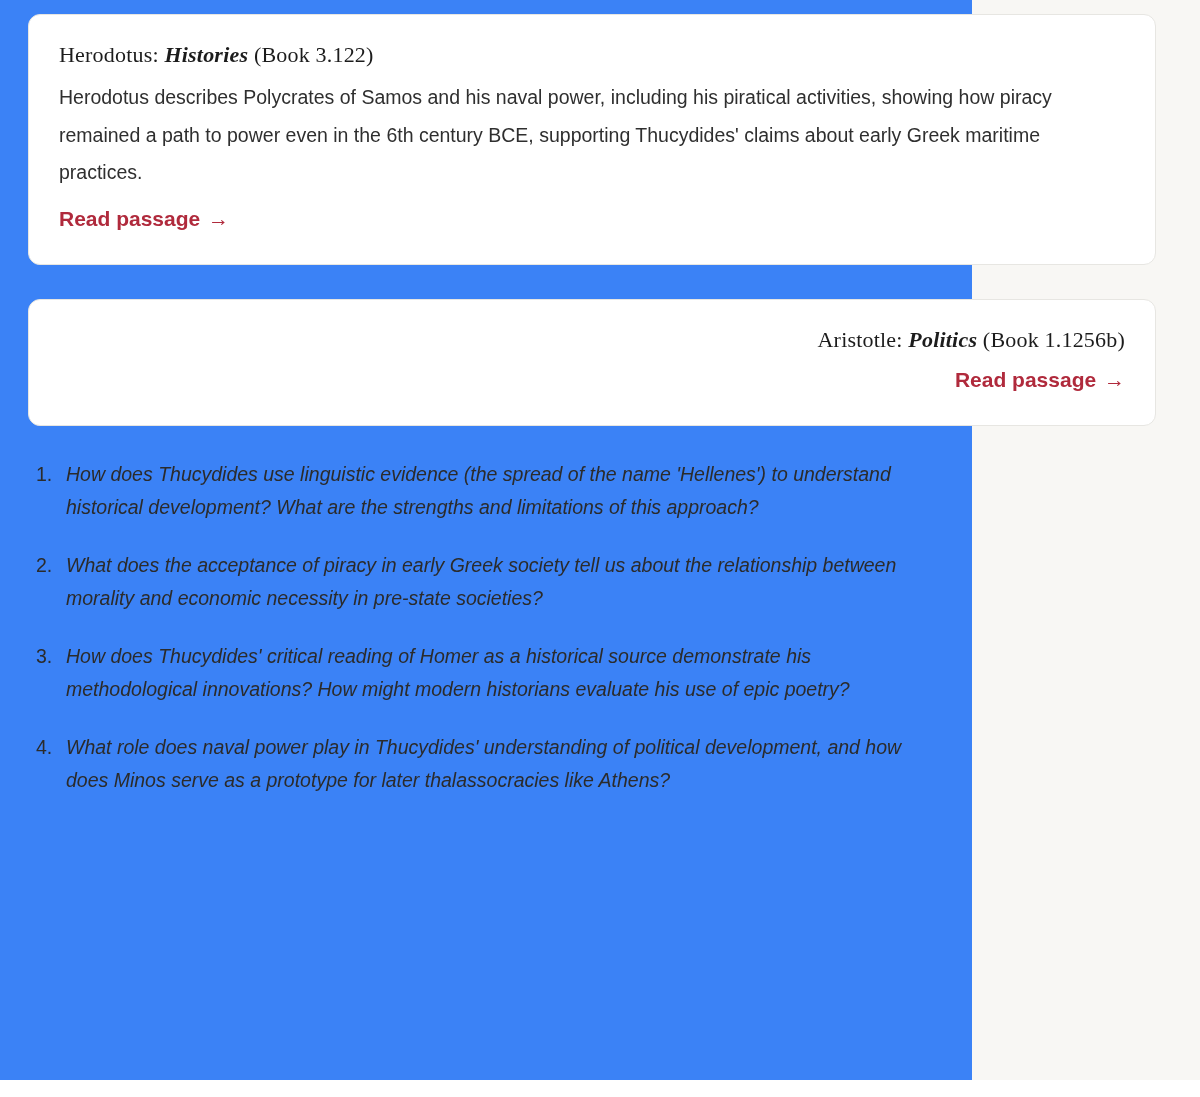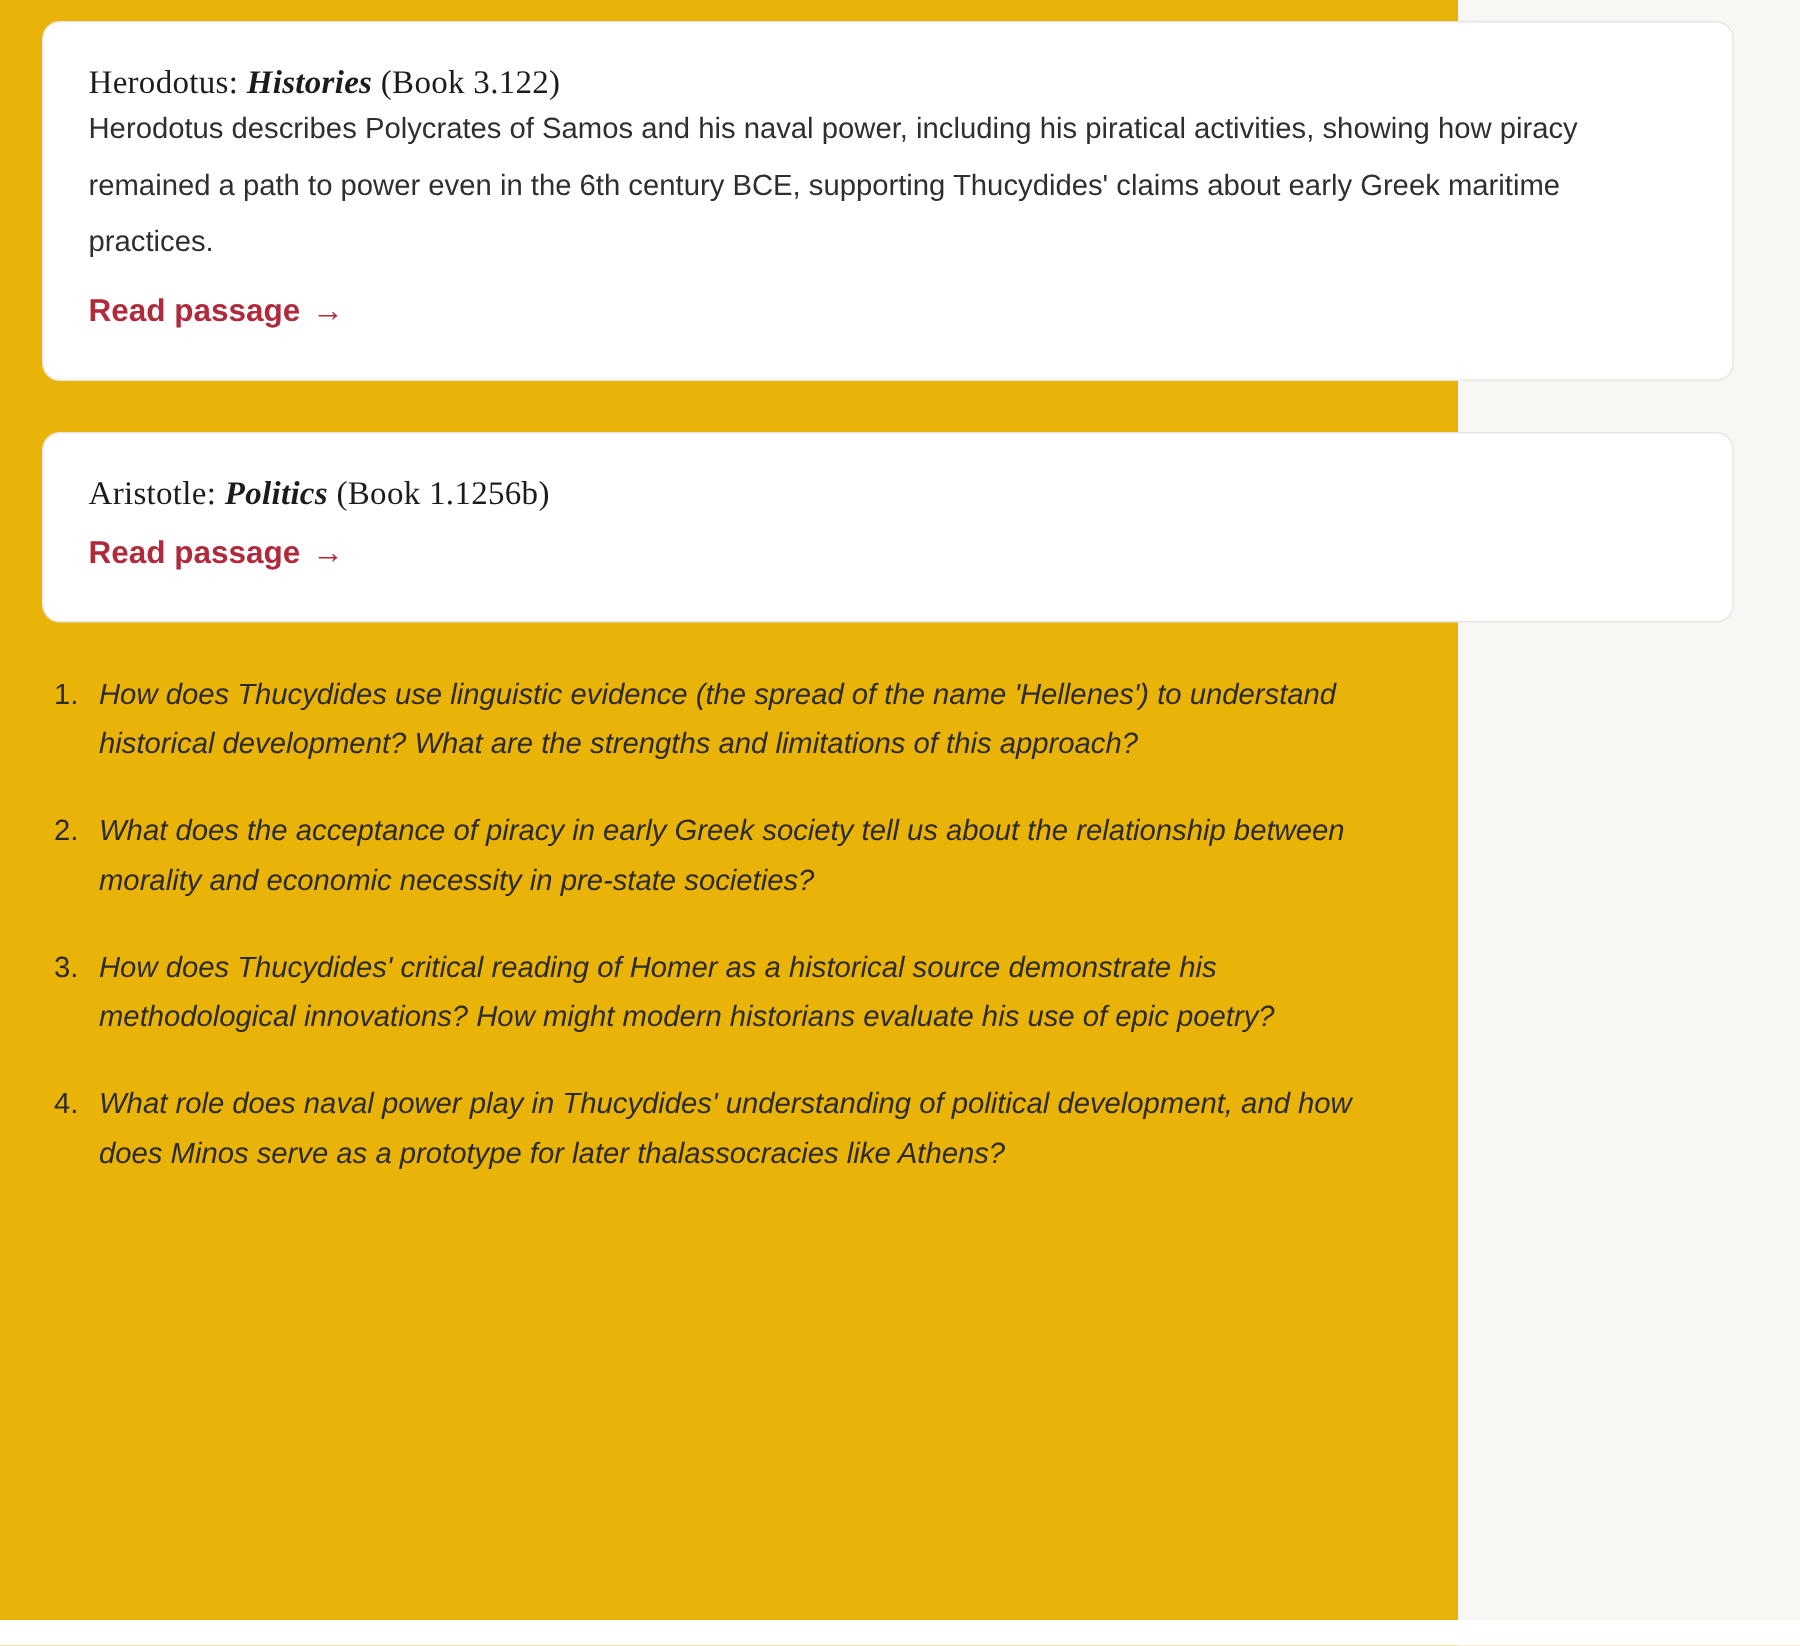--- a/index.html
+++ b/index.html
@@ -7,46 +7,48 @@
     width: 1200px;
     height: 1097px;
     background: #f8f7f4;
     font-family: "Liberation Sans", sans-serif;
     overflow: hidden;
   }
   .page {
     position: relative;
     width: 972px;
     height: 1097px;
-    background: #eab308;
+    background: #3b82f6;
   }
   .content {
     padding: 14px 44px 0 28px;
   }
   .card {
     background: #ffffff;
     border: 1px solid #e7e6e2;
     border-radius: 12px;
     padding: 27px 30px 33px 30px;
     width: 1128px;
   }
   .card + .card {
     margin-top: 34px;
+    text-align: right;
   }
   .card-title {
     font-family: "Liberation Serif", "DejaVu Serif", serif;
     font-size: 22px;
     color: #1c1c1c;
     letter-spacing: 0.2px;
   }
   .card-title .work {
     font-weight: bold;
     font-style: italic;
   }
   .card-body {
+    margin-top: 11px;
     font-size: 19.5px;
     line-height: 37.5px;
     color: #2f2f2f;
     max-width: 1070px;
   }
   .read-link {
     display: inline-block;
     margin-top: 15px;
     font-size: 21px;
     color: #b02a3c;

